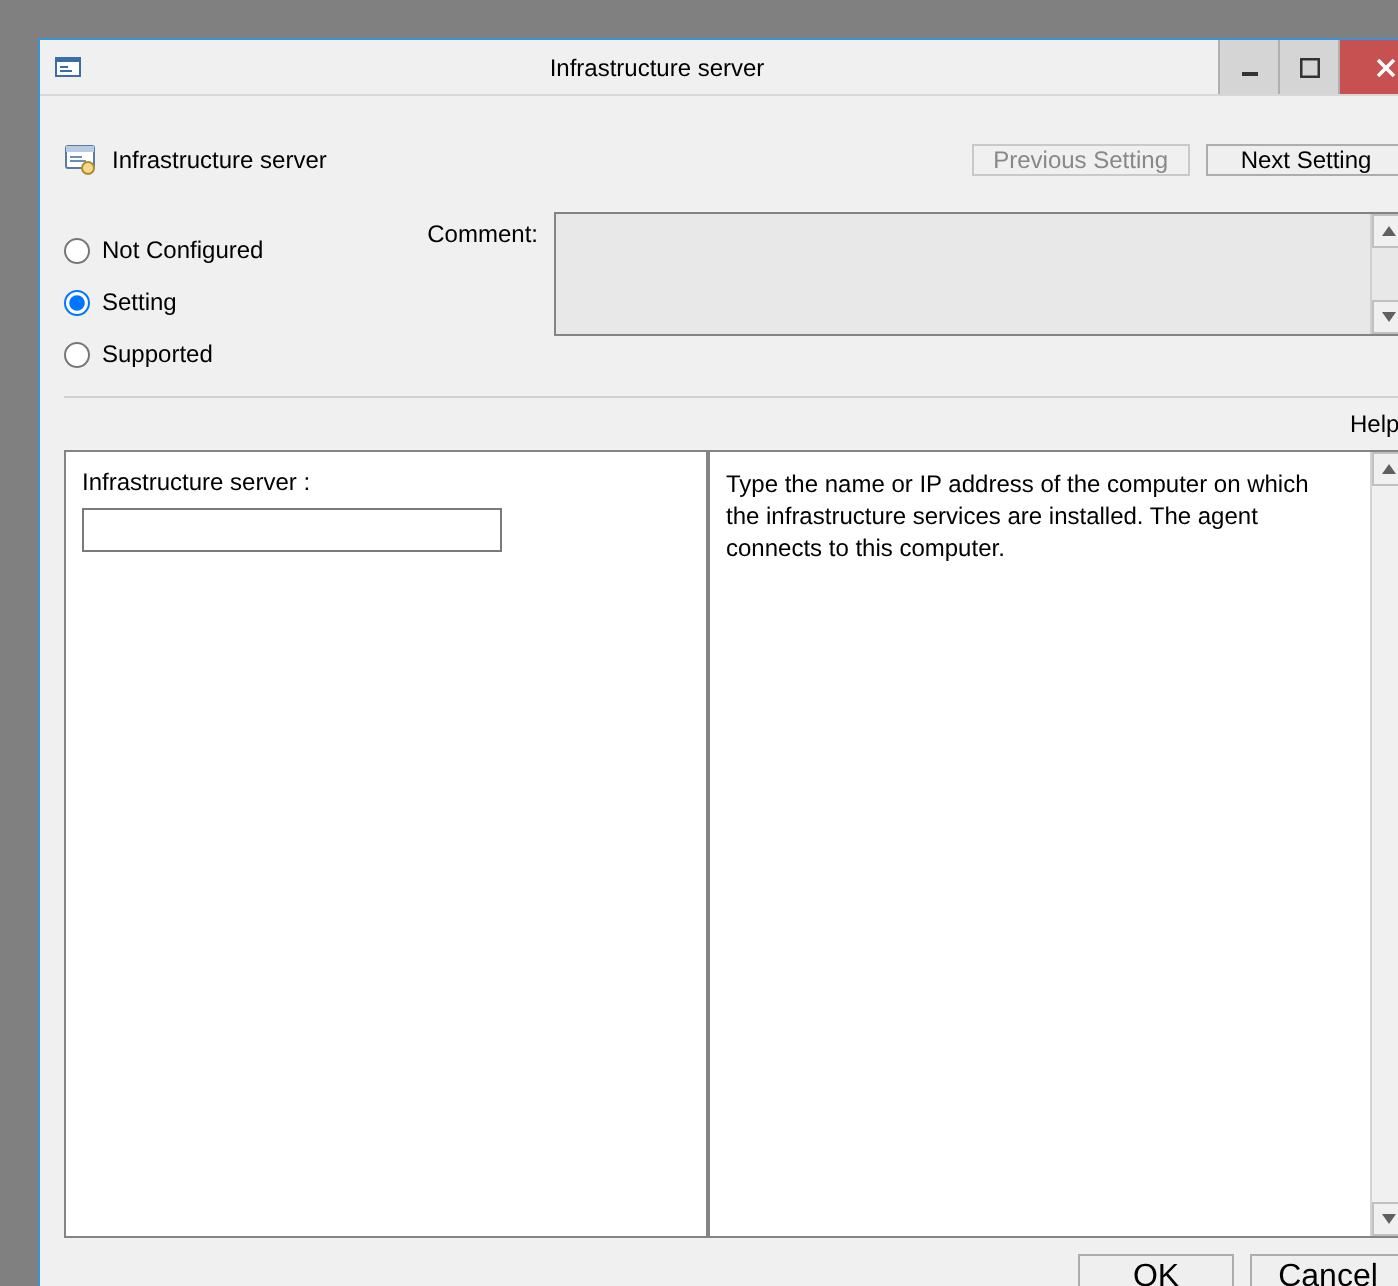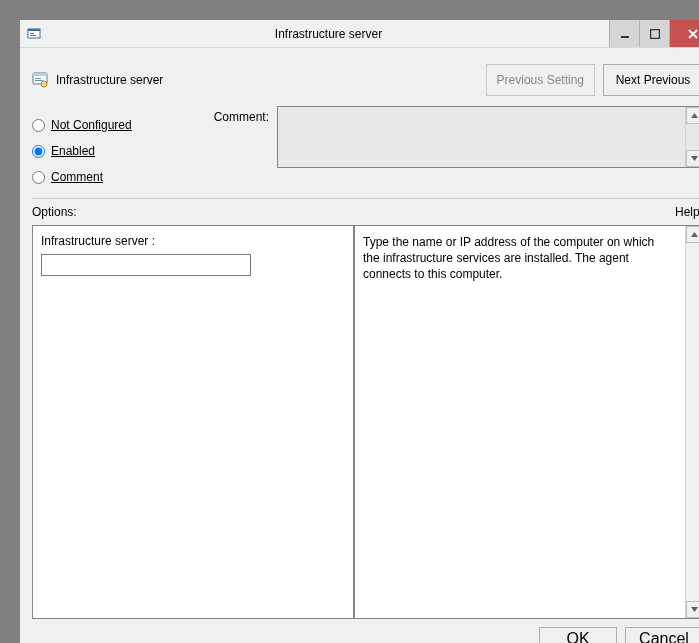--- a/index.html
+++ b/index.html
@@ -67,40 +67,39 @@
     display: flex;
     align-items: center;
     height: 40px;
   }
   .header-left {
     display: flex; align-items: center; gap: 8px;
   }
   .policy-icon { width:16px; height:16px; }
   .header-spacer { flex: 1; }
   .nav-btn {
-    height: 32px;
+    height: 16px;
     min-width: 100px;
     padding: 0 10px;
     background: #efefef;
     border: 1px solid #adadad;
     font-size: 12px;
     display: inline-flex; align-items: center; justify-content: center;
     margin-left: 8px;
   }
   .nav-btn.disabled { color: #888; border-color: #c9c9c9; background:#f0f0f0; }
 
   .upper {
     display: flex;
     margin-top: 6px;
     align-items: flex-start;
   }
   .radio-col {
     width: 155px;
     padding-top: 6px;
-    text-decoration: underline;
   }
   .radio-row {
     display: flex; align-items: center; gap: 6px;
     height: 26px;
   }
   .radio-row input { margin:0; }
   .upper-right { flex:1; display:flex; flex-direction:column; }
   .labeled-row { display:flex; align-items:flex-start; margin-bottom:6px; }
   .labeled-row .lbl { width: 90px; text-align: right; padding-right: 8px; padding-top:4px; color:#000000; }
   .textbox-wrap {
@@ -204,37 +203,37 @@
             <circle cx="12" cy="12" r="3" fill="#f6d88c" stroke="#b08b2e"></circle>
           </svg>
         </span>
         <span style="font-size:12px;">Infrastructure server</span>
       </div>
       <div class="header-spacer"></div>
       <div class="nav-btn disabled">
         <span>Previous Setting</span>
       </div>
       <div class="nav-btn">
-        <span>Next Previous</span>
+        <span>Next Setting</span>
       </div>
     </div>
 
     <div class="upper">
       <div class="radio-col">
         <label class="radio-row">
           <input type="radio" name="cfg" style="">
           <span>Not Configured</span>
         </label>
         <label class="radio-row">
           <input type="radio" name="cfg" checked="" style="">
-          <span>Enabled</span>
+          <span>Setting</span>
         </label>
         <label class="radio-row">
           <input type="radio" name="cfg" style="">
-          <span>Comment</span>
+          <span>Supported</span>
         </label>
       </div>
 
       <div class="upper-right">
         <div class="labeled-row">
           <div class="lbl">Comment:</div>
           <div class="textbox-wrap">
             <div class="scrollbar">
               <div class="sb-btn">
                   <svg width="9" height="9">
@@ -248,21 +247,20 @@
                 </div>
             </div>
           </div>
         </div>
       </div>
     </div>
 
     <div class="underline"></div>
 
     <div class="mid-labels">
-      <div class="l1">Options:</div>
       <div class="l2">Help:</div>
     </div>
 
     <div class="panels">
       <div class="panel options">
         <div class="opt-label">Infrastructure server :</div>
         <input class="opt-input" type="text" value="" style="">
       </div>
       <div class="panel help">
         <div class="help-text">Type the name or IP address of the computer on which the infrastructure services are installed. The agent connects to this computer.</div>

